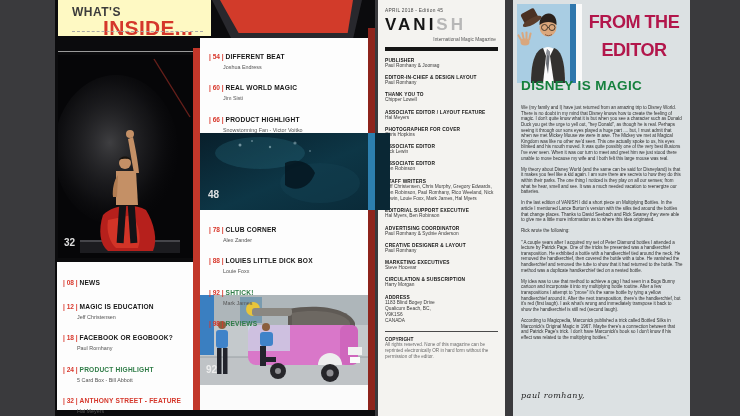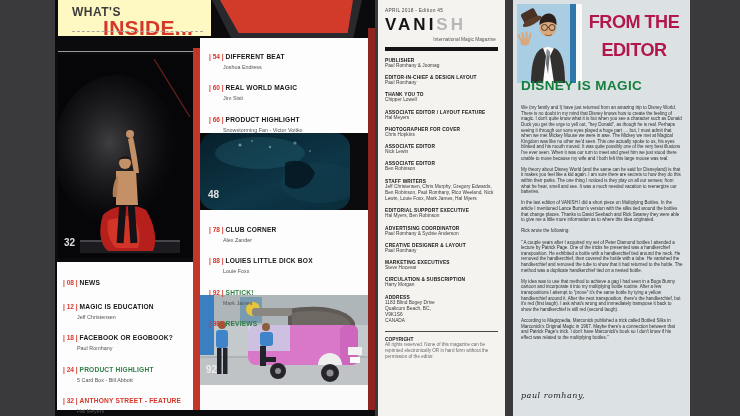--- a/index.html
+++ b/index.html
@@ -16,21 +16,21 @@
   .dbl-line{left:3px;top:51px;width:178px;height:3px;border-top:1px solid #9a9a9a;border-bottom:1px solid #56565a;}
   .banner-dark{left:157px;top:0;width:150px;height:39px;background:#28282d;
        clip-path:polygon(0 0,100% 0,94% 100%,13% 100%);}
   .banner-red{left:165px;top:0;width:133px;height:33px;background:#d23b2a;
        clip-path:polygon(0 0,100% 0,96% 100%,14% 100%);}
   .red-divider{left:138px;top:48px;width:7px;height:362px;background:#c2372a;}
   .maroon-strip{left:313px;top:28px;width:7px;height:382px;background:#8e241c;}
 
   .photo{overflow:hidden;}
   .photo-performer{left:3px;top:55px;width:135px;height:203px;background:#050507;}
-  .photo-underwater{left:145px;top:133px;width:150px;height:77px;background:#0a2734;z-index:2;border-radius:15px;}
+  .photo-underwater{left:145px;top:133px;width:190px;height:77px;background:#0a2734;z-index:2;}
   .photo-tuktuk{left:145px;top:295px;width:168px;height:90px;background:#c9cdd0;}
   .white-footer{left:145px;top:385px;width:168px;height:25px;background:#fbfbfb;}
   .photo-num{position:absolute;color:rgba(240,240,240,.92);font-size:10px;font-weight:bold;z-index:3;}
 
   .tocbox{background:#fdfdfd;z-index:2;}
   .toc-left-box{left:2px;top:262px;width:136px;height:148px;padding:9px 3px 0 6px;box-sizing:border-box;}
   .toc-tr-box{left:145px;top:38px;width:168px;height:95px;padding:7px 0 0 9px;box-sizing:border-box;}
   .toc-mr-box{left:145px;top:210px;width:168px;height:85px;padding:8px 0 0 9px;box-sizing:border-box;}
   .toc-entry{margin-bottom:6px;}
   .trow{white-space:nowrap;}

